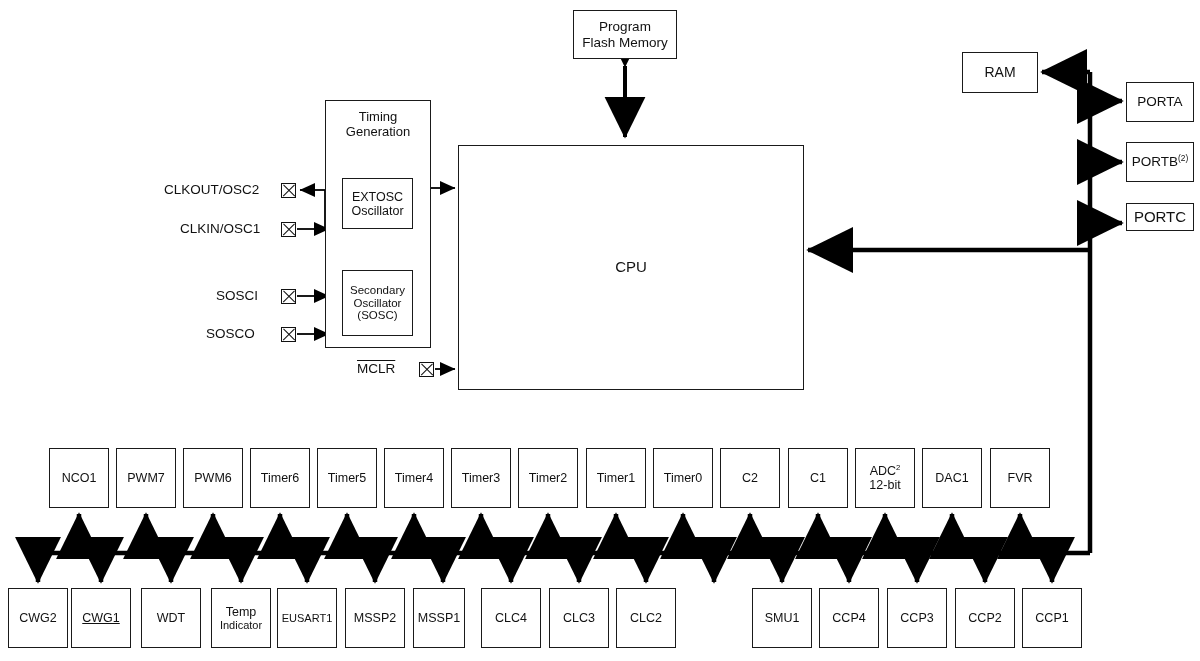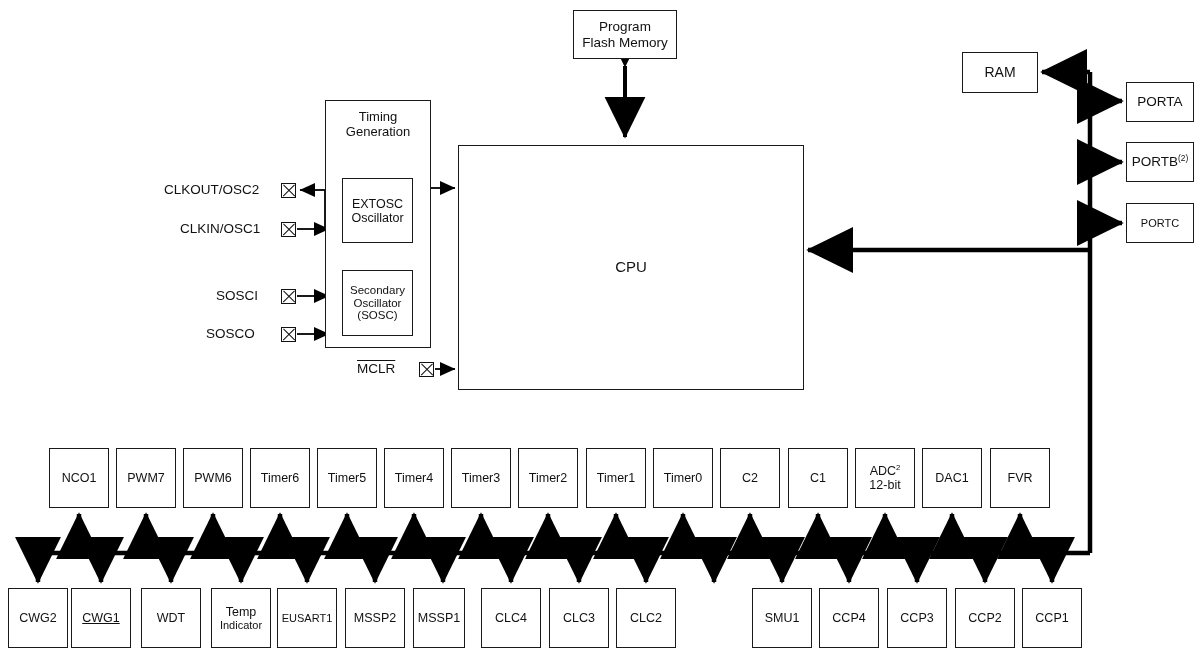--- a/index.html
+++ b/index.html
@@ -118,21 +118,21 @@
   <div class="blk thin" style="left:962px;top:52px;width:76px;height:41px;font-size:14px;">
     <span>RAM</span>
   </div>
 
   <div class="blk thin" style="left:325px;top:100px;width:106px;height:248px;align-items:flex-start;padding-top:9px;font-size:13px;">
     <span>
       <span class="two">Timing</span>
       <span class="two">Generation</span>
     </span>
   </div>
-  <div class="blk thin" style="left:342px;top:178px;width:71px;height:65px;font-size:12.5px;">
+  <div class="blk thin" style="left:342px;top:178px;width:71px;height:51px;font-size:12.5px;">
     <span>
       <span class="two">EXTOSC</span>
       <span class="two">Oscillator</span>
     </span>
   </div>
   <div class="blk thin" style="left:342px;top:270px;width:71px;height:66px;font-size:11.5px;">
     <span>
       <span class="two">Secondary</span>
       <span class="two">Oscillator</span>
       <span class="two">(SOSC)</span>
@@ -153,21 +153,21 @@
 
   <div class="lbl ovl" style="left:357px;top:361px;font-size:13.5px;">MCLR</div>
   <div class="pin" style="left:419px;top:362px;"></div>
 
   <div class="blk thin" style="left:1126px;top:82px;width:68px;height:40px;font-size:13.5px;">
     <span><span>PORTA</span></span>
   </div>
   <div class="blk thin" style="left:1126px;top:142px;width:68px;height:40px;font-size:13.5px;">
     <span><span>PORTB</span><sup>(2)</sup></span>
   </div>
-  <div class="blk thin" style="left:1126px;top:203px;width:68px;height:40px;font-size:11px;">
+  <div class="blk thin" style="left:1126px;top:203px;width:68px;height:28px;font-size:15px;">
     <span><span>PORTC</span></span>
   </div>
 
   <div class="blk" style="left:49px;top:448px;width:60px;height:60px;font-size:12.5px;">
     <span>
         <span class="two">NCO1</span>
       </span>
     </div>
   <div class="blk" style="left:116px;top:448px;width:60px;height:60px;font-size:12.5px;">
     <span>

